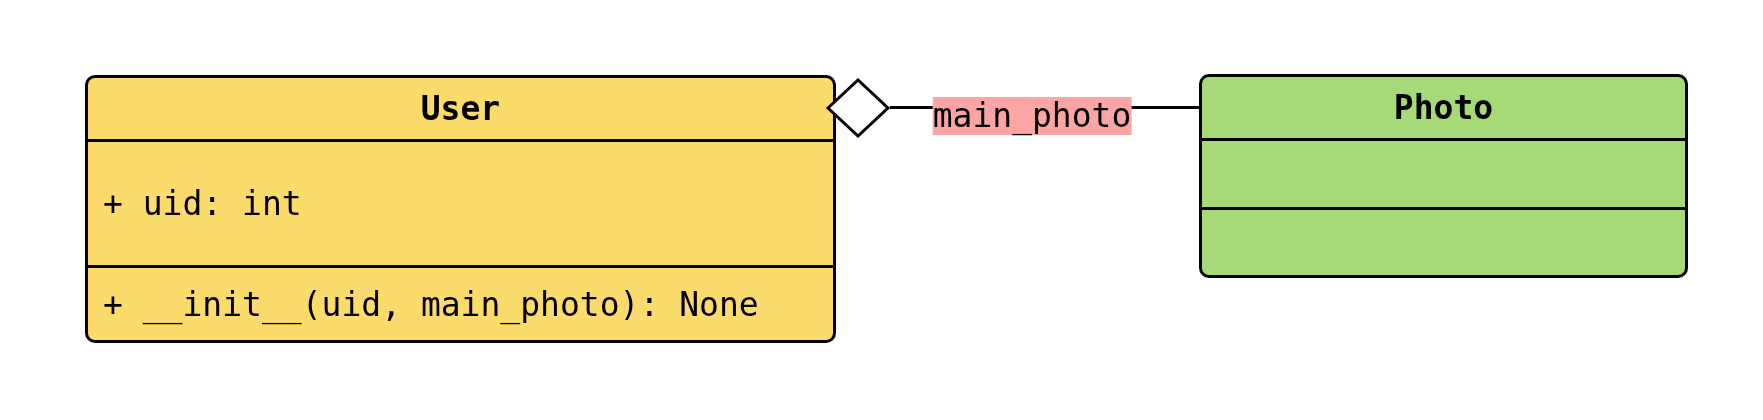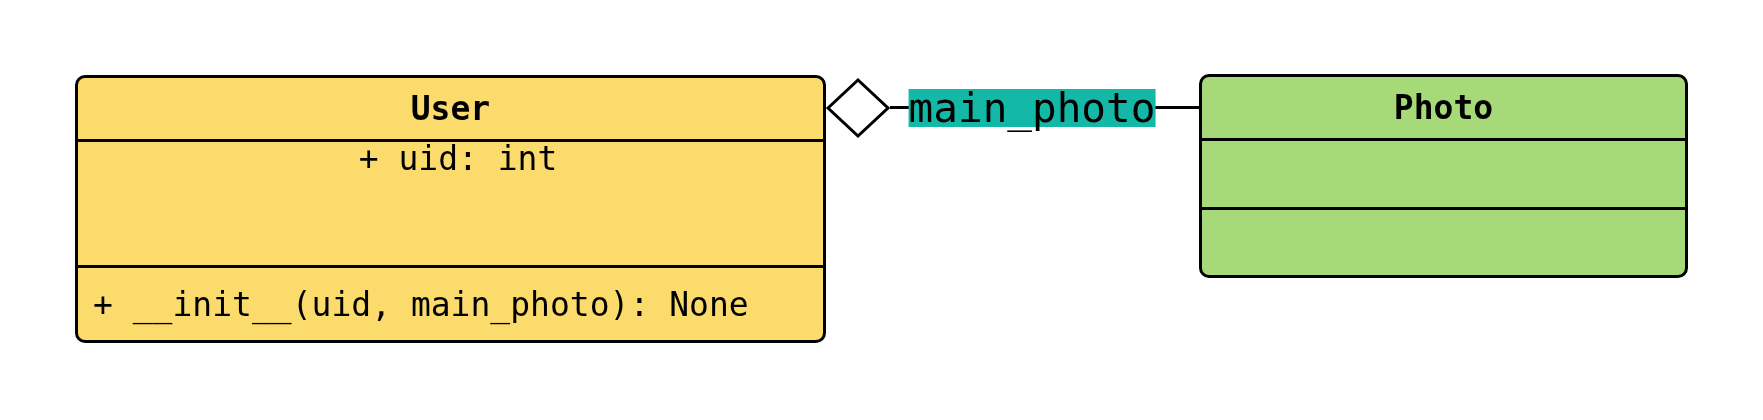--- a/index.html
+++ b/index.html
@@ -18,21 +18,21 @@
   }
   .uml-class {
     position: absolute;
     box-sizing: border-box;
     border: 3px solid #000000;
     border-radius: 10px;
     display: flex;
     flex-direction: column;
   }
   .uml-class.user {
-    left: 75px;
+    left: 85px;
     top: 75px;
     width: 751px;
     height: 268px;
     background: #FBDB6C;
   }
   .uml-class.photo {
     left: 1199px;
     top: 74px;
     width: 489px;
     height: 204px;
@@ -48,21 +48,21 @@
     display: flex;
     align-items: center;
     justify-content: center;
     font-weight: bold;
     font-size: 33px;
   }
   .user .title-compartment { height: 64px; }
   .user .attr-compartment {
     height: 126px;
     display: flex;
-    flex-direction: row;
+    flex-direction: column;
     justify-content: center;
     padding-left: 15px;
     font-size: 33px;
     line-height: 34px;
   }
   .user .method-compartment {
     flex: 1;
     display: flex;
     align-items: center;
     padding-left: 15px;
@@ -79,24 +79,24 @@
     position: absolute;
     left: 890px;
     top: 106px;
     width: 309px;
     height: 3px;
     background: #000000;
   }
   .edge-label {
     position: absolute;
     left: 1032px;
-    top: 108px;
+    top: 116px;
     transform: translate(-50%, -50%);
-    background: #14b8a6;
-    font-size: 41px;
+    background: #fca5a5;
+    font-size: 33px;
     line-height: 38px;
     white-space: pre;
   }
   .aggregation-diamond {
     position: absolute;
     left: 825px;
     top: 77px;
   }
 </style>
 </head>

